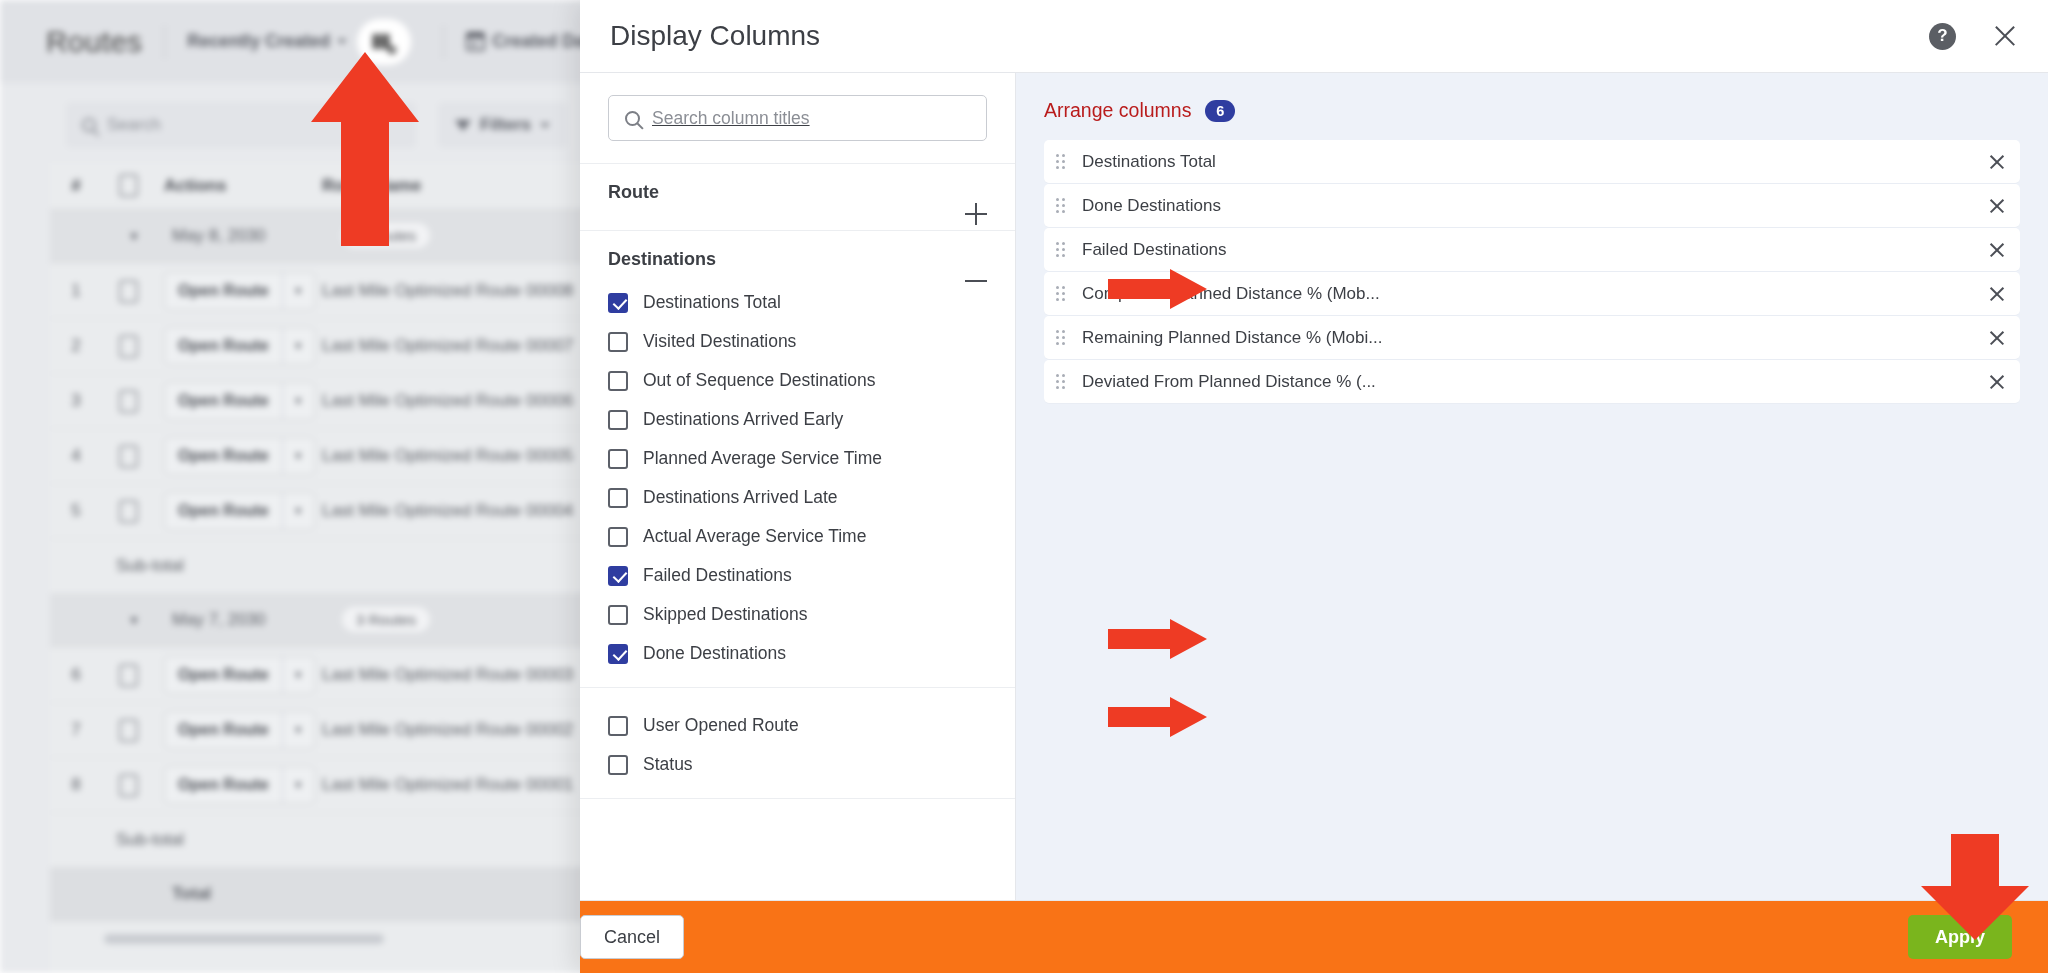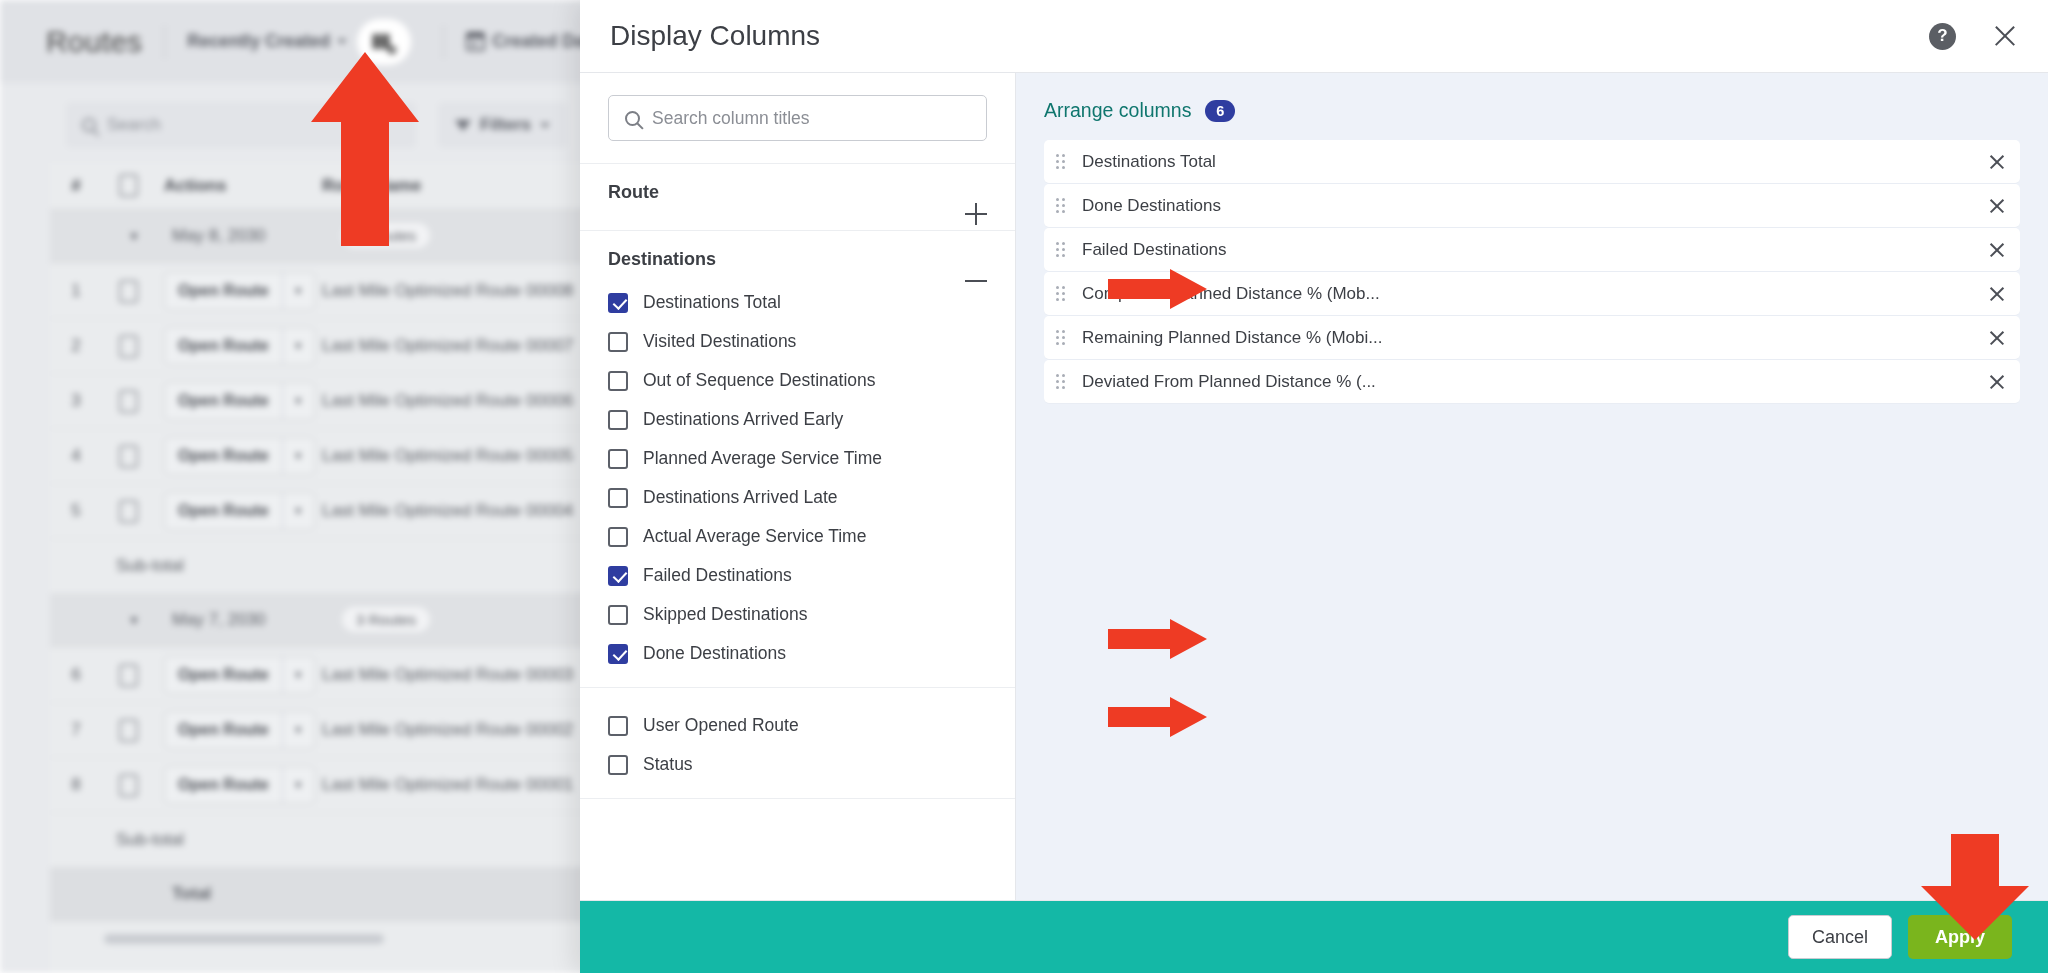--- a/index.html
+++ b/index.html
@@ -118,21 +118,21 @@
   }
   .search-wrap { padding: 22px 28px; border-bottom: 1px solid #eceef1; flex:none;}
   .search-box {
     height: 46px; border: 1px solid #c9ccd2; border-radius: 5px;
     display: flex; align-items: center; gap: 12px; padding: 0 16px;
   }
   .search-box .mag2 { width:15px;height:15px;border:2.2px solid #7c7f86;border-radius:50%;position:relative;flex:none;}
   .search-box .mag2:after{content:"";position:absolute;right:-6px;bottom:-4px;width:8px;height:2.2px;background:#7c7f86;transform:rotate(45deg);}
   .search-box input {
     border: none; outline: none; font-size: 17.5px; color: #3c3f45;
-    font-family: "Liberation Sans", sans-serif; width: 100%; background: transparent;
+    font-family: "Liberation Sans", sans-serif; width: 100%; background: transparent; text-decoration: underline;
   }
   .search-box input::placeholder { color: #8b8e95; }
 
   .groups { overflow-y: auto; flex: 1; min-height: 0; }
   .grp-sec { border-bottom: 1px solid #eceef1; padding: 18px 28px 14px 28px; }
   .grp-head { display: flex; height: 34px; cursor: pointer; flex-direction: column; }
   .grp-name { font-size: 18px; font-weight: 700; color: #3c3f45; }
   .grp-toggle { margin-left: auto; width: 22px; height: 22px; position: relative; cursor: pointer; }
   .grp-toggle:before { content:""; position:absolute; left:0; top:10px; width:22px; height:2px; background:#4b4e55; }
   .grp-toggle.plus:after { content:""; position:absolute; left:10px; top:0; width:2px; height:22px; background:#4b4e55; }
@@ -145,21 +145,21 @@
   .cb.on { background: #2f3da0; border-color: #2f3da0; }
   .cb.on:after {
     content:""; position:absolute; left: 5.5px; top: 1.5px; width: 6px; height: 11px;
     border: solid #fff; border-width: 0 2.4px 2.4px 0; transform: rotate(43deg);
   }
   .opt-label { font-size: 17.5px; color: #3c3f45; }
 
   
   .col-right { flex: 1; background: #eef2f9; padding: 26px 28px 0 28px; min-height:0; overflow-y:auto;}
   .arr-head { display: flex; align-items: center; gap: 14px; margin-bottom: 18px; }
-  .arr-title { font-size: 19.5px; color: #0f766e; }
+  .arr-title { font-size: 19.5px; color: #b91c1c; }
   .arr-count {
     background: #2f3da0; color: #fff; border-radius: 11px;
     min-width: 30px; height: 22px; font-size: 14.5px; font-weight: 700;
     display: flex; align-items: center; justify-content: center; padding: 0 8px;
   }
   .chip-row {
     height: 43px; background: #fff; border-radius: 5px; margin-bottom: 1px;
     display: flex; align-items: center; padding: 0 14px 0 12px; gap: 14px;
     box-shadow: 0 1px 0 rgba(0,0,0,.02);
   }
@@ -176,22 +176,22 @@
   .chip-x { width: 18px; height: 18px; position: relative; flex:none; cursor:pointer; }
   .chip-x:before, .chip-x:after {
     content:""; position:absolute; left:50%; top:50%; width:18px; height:1.9px;
     background:#4b4e55;
   }
   .chip-x:before { transform: translate(-50%,-50%) rotate(45deg); }
   .chip-x:after  { transform: translate(-50%,-50%) rotate(-45deg); }
 
   .p-foot {
     height: 73px; flex: none; border-top: 1px solid #e5e7eb;
-    display: flex; align-items: center; justify-content: flex-end;
-    gap: 16px; padding-right: 36px; background: #14b8a6;
+    display: flex; align-items: center; justify-content: space-between;
+    gap: 16px; padding-right: 36px; background: #f97316;
   }
   .btn-cancel {
     height: 44px; min-width: 104px; padding: 0 22px; border: 1px solid #c9ccd2;
     border-radius: 5px; background: #fff; font-size: 18px; color: #3c3f45;
     font-family: "Liberation Sans", sans-serif; cursor: pointer;
   }
   .btn-apply {
     height: 44px; min-width: 104px; padding: 0 26px; border: none;
     border-radius: 5px; background: #7ab51d; color: #fff; font-size: 18px;
     font-weight: 700; font-family: "Liberation Sans", sans-serif; cursor: pointer;

